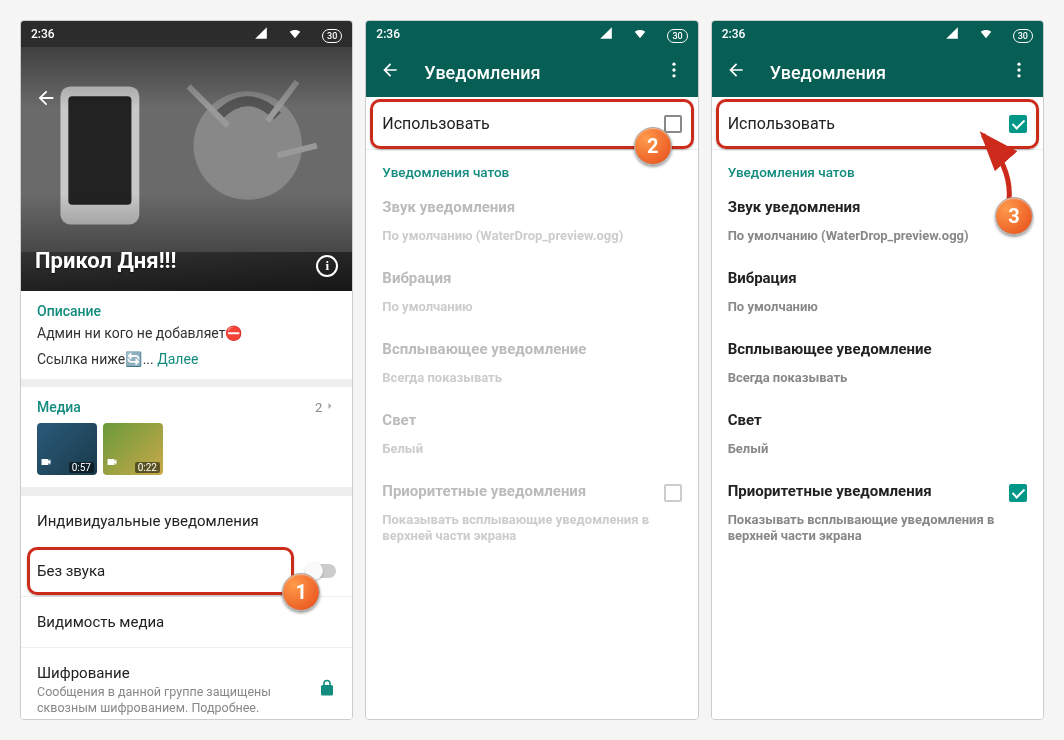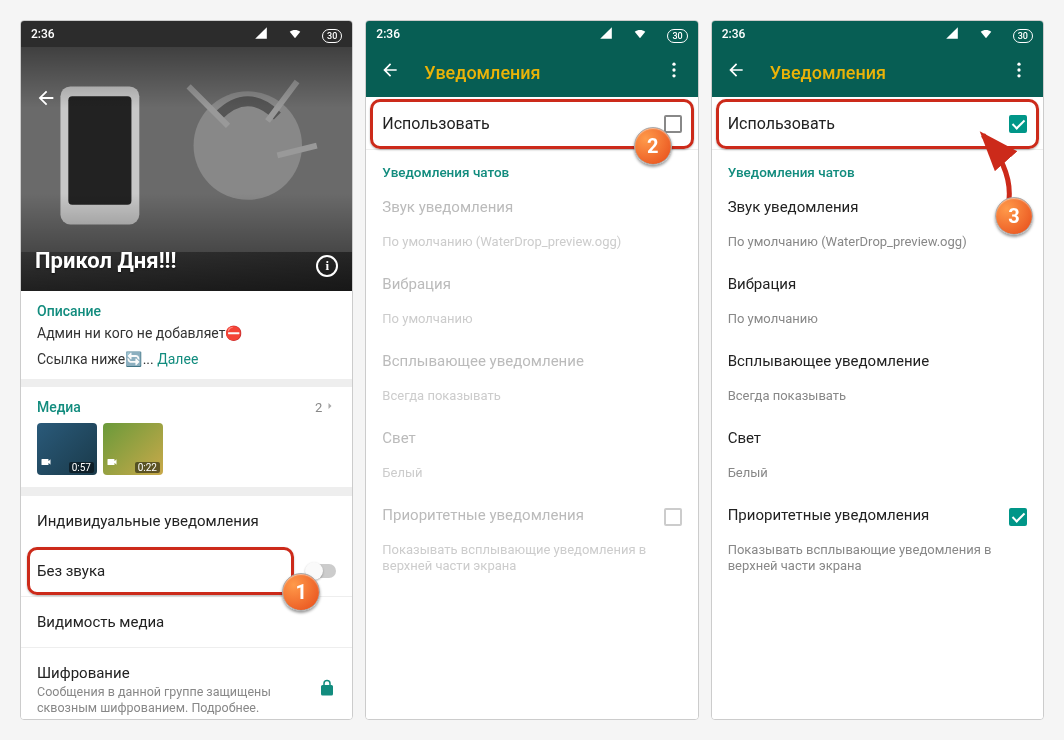--- a/index.html
+++ b/index.html
@@ -39,21 +39,21 @@
   .signal, .wifi, .battery { display: inline-block; }
   .signal svg, .wifi svg { width: 14px; height: 14px; fill: currentColor; }
   .batt {
     border: 1px solid currentColor; border-radius: 7px;
     padding: 0 4px; font-size: 9px; line-height: 12px;
   }
   
   .toolbar {
     height: 50px;
     background: #075e54;
-    color: #eab308;
+    color: #ffffff;
     display: flex;
     align-items: center;
     padding: 0 14px;
     gap: 24px;
   }
   .toolbar .title { font-size: 18px; font-weight: 500; flex: 1; }
   .back-arrow svg, .more-dots svg { width: 20px; height: 20px; fill: #fff; }
   
   .group-header {
     height: 244px;
@@ -148,25 +148,25 @@
     pointer-events:none;
     z-index:5;
   }
   
   .setting-section-title {
     color:#128c7e; font-size:13.5px; font-weight:500;
     padding: 14px 16px 6px;
   }
   .setting-row {
     padding: 12px 16px;
-    display:flex; align-items:flex-start; gap:10px;
+    display:flex; align-items:flex-start; gap:10px;font-weight:bold;
   }
   .setting-row .txt { flex:1; }
   .setting-row .title { font-size:15px; }
-  .setting-row .sub { font-size:13px; margin-top:18px; line-height:1.3; }
+  .setting-row .sub { font-size:13px; margin-top:12px; line-height:1.3; }
   .disabled .title { color:#bbb; }
   .disabled .sub  { color:#ccc; }
   .enabled .title { color:#222; }
   .enabled .sub   { color:#888; }
   .chk {
     width:18px;height:18px;border:2px solid #888;border-radius:2px;
     flex-shrink:0; margin-top:2px; position:relative;
   }
   .chk.disabled { border-color:#ccc; }
   .chk.on { background:#009688; border-color:#009688; }

